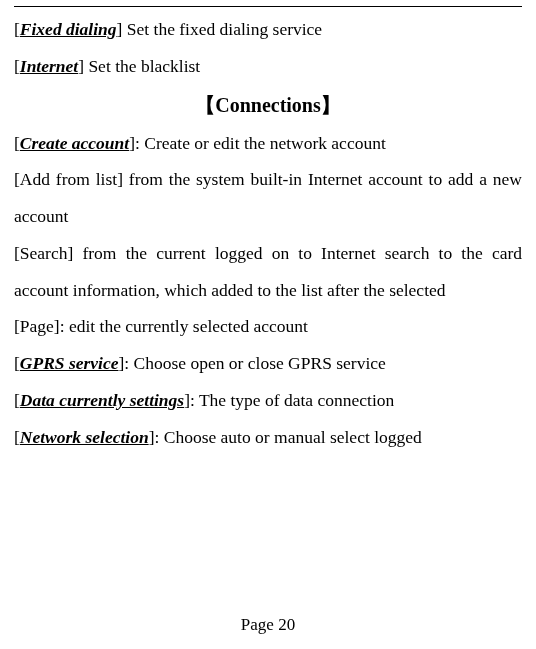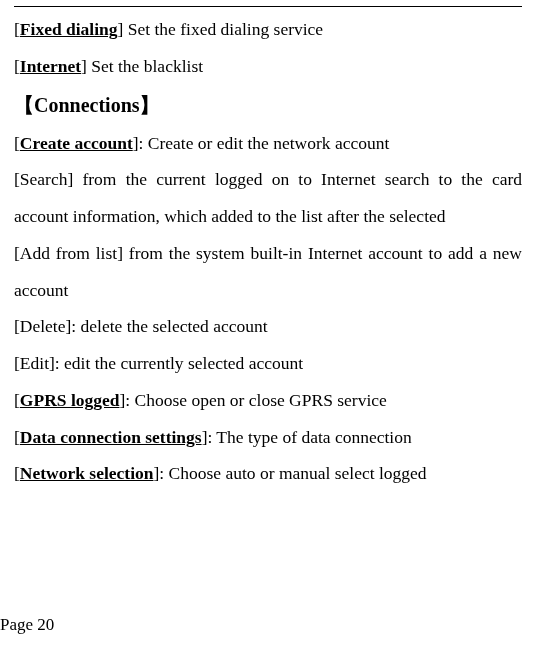--- a/index.html
+++ b/index.html
@@ -23,64 +23,65 @@
     .content {
       font-size: 17.5px;
       line-height: 2.1;
     }
     .entry {
       text-align: justify;
     }
     .bold-u {
       font-weight: bold;
       text-decoration: underline;
+      font-style: italic;
     }
     .section-h {
       font-weight: bold;
       font-size: 20px;
       line-height: 2.0;
+      text-align: center;
     }
     .bracket {
       font-family: "Times New Roman", serif;
     }
     .footer {
       position: absolute;
       bottom: 14px;
       left: 0;
       width: 100%;
-      text-align: left;
+      text-align: center;
       font-size: 17px;
       font-family: "Times New Roman", serif;
     }
   </style>
 </head>
 <body>
 
 <hr class="hr-top">
 
 <div class="content">
 
   <div class="entry"><span class="bracket">[</span><span class="bold-u">Fixed dialing</span><span class="bracket">]</span><span> Set the fixed dialing service</span></div>
 
   <div class="entry"><span class="bracket">[</span><span class="bold-u">Internet</span><span class="bracket">]</span><span> Set the blacklist</span></div>
 
   <div class="section-h"><span>【</span><span>Connections</span><span>】</span></div>
 
   <div class="entry"><span class="bracket">[</span><span class="bold-u">Create account</span><span class="bracket">]</span><span>: Create or edit the network account</span></div>
 
 
+  <div class="entry"><span class="bracket">[</span><span>Add from list</span><span class="bracket">]</span><span> from the system built-in Internet account to add a new account</span></div>
+
   <div class="entry"><span class="bracket">[</span><span>Search</span><span class="bracket">]</span><span> from the current logged on to Internet search to the card account information, which added to the list after the selected</span></div>
 
-  <div class="entry"><span class="bracket">[</span><span>Add from list</span><span class="bracket">]</span><span> from the system built-in Internet account to add a new account</span></div>
 
-  <div class="entry"><span class="bracket">[</span><span>Delete</span><span class="bracket">]</span><span>: delete the selected account</span></div>
+  <div class="entry"><span class="bracket">[</span><span>Page</span><span class="bracket">]</span><span>: edit the currently selected account</span></div>
 
-  <div class="entry"><span class="bracket">[</span><span>Edit</span><span class="bracket">]</span><span>: edit the currently selected account</span></div>
+  <div class="entry"><span class="bracket">[</span><span class="bold-u">GPRS service</span><span class="bracket">]</span><span>: Choose open or close GPRS service</span></div>
 
-  <div class="entry"><span class="bracket">[</span><span class="bold-u">GPRS logged</span><span class="bracket">]</span><span>: Choose open or close GPRS service</span></div>
-
-  <div class="entry"><span class="bracket">[</span><span class="bold-u">Data connection settings</span><span class="bracket">]</span><span>: The type of data connection</span></div>
+  <div class="entry"><span class="bracket">[</span><span class="bold-u">Data currently settings</span><span class="bracket">]</span><span>: The type of data connection</span></div>
 
   <div class="entry"><span class="bracket">[</span><span class="bold-u">Network selection</span><span class="bracket">]</span><span>: Choose auto or manual select logged</span></div>
 
 </div>
 
 <div class="footer">Page 20</div>
 
 </body></html>

